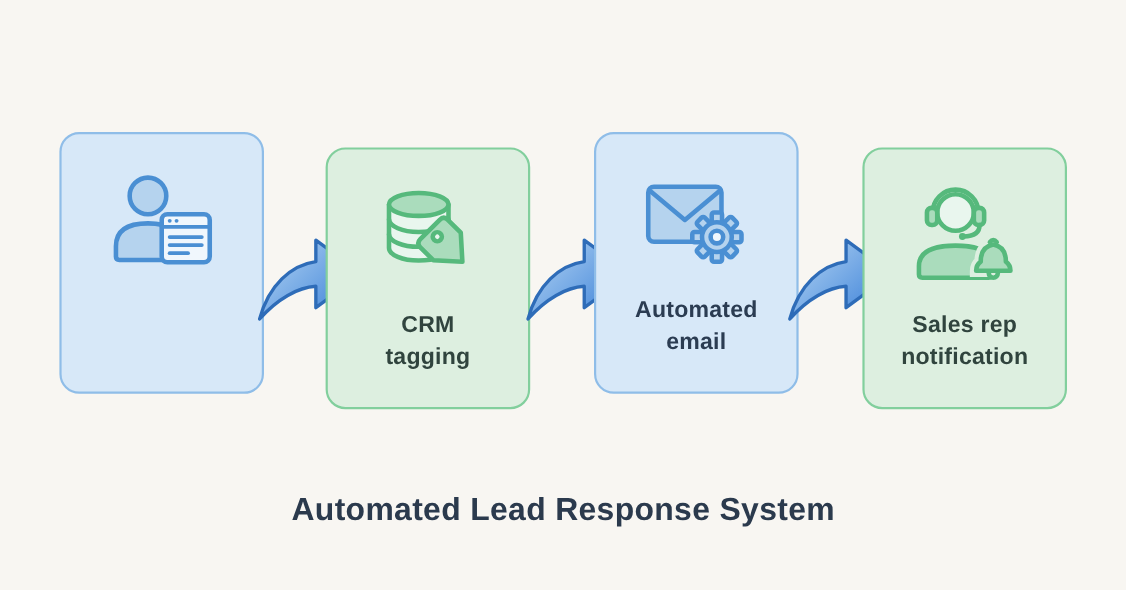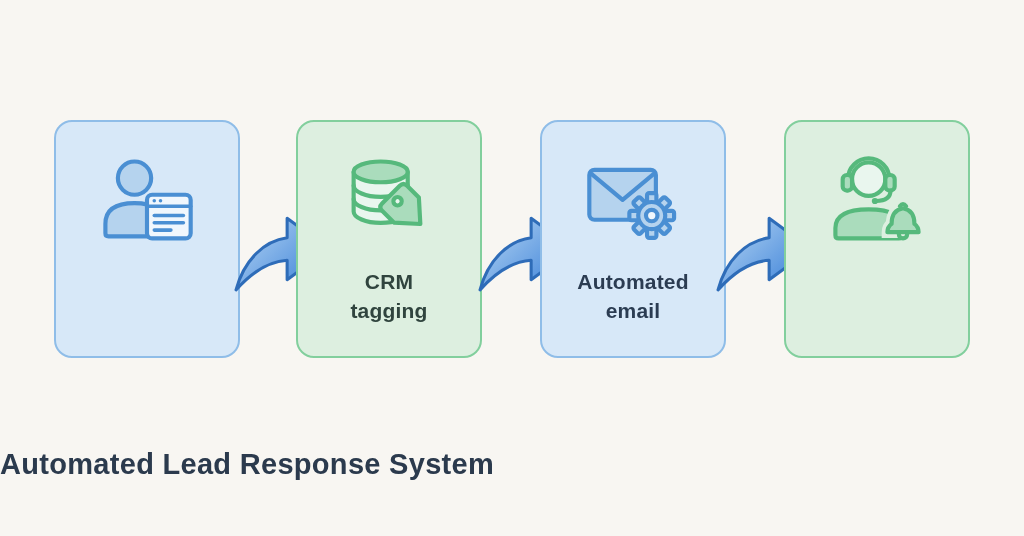--- a/index.html
+++ b/index.html
@@ -14,21 +14,21 @@
   body {
     width:1024px; height:536px; position:relative; overflow:hidden;
     background:var(--page-bg);
     font-family:"Liberation Sans", sans-serif;
   }
   .card {
     position:absolute; top:120px; width:186px; height:238px;
     border-radius:18px; border:2px solid; display:flex; flex-direction:column; align-items:center;
   }
   .card.blue  { background:var(--blue-card-bg);  border-color:var(--blue-card-border);  color:var(--blue-text); }
-  .card.green { background:var(--green-card-bg); border-color:var(--green-card-border); color:var(--green-text); }
+  .card.green { background:var(--green-card-bg); border-color:var(--green-card-border); color:var(--green-text);margin-top:14px; }
   .card.c1{left:54px} .card.c2{left:296px} .card.c3{left:540px} .card.c4{left:784px}
   .icon-wrap { margin-top:24px; height:110px; display:flex; align-items:center; justify-content:center; }
   svg.icon { width:104px; height:104px; }
   .card .label {
     margin-top:12px; font-size:21px; font-weight:600; line-height:1.36;
     text-align:center; white-space:pre-line; letter-spacing:.2px;
   }
   
   .card svg .st { fill:none; stroke-width:4; stroke-linecap:round; stroke-linejoin:round; }
   .card svg .thin { stroke-width:3.4; }
@@ -38,21 +38,21 @@
   .card.green svg .fm  { fill:var(--green-icon-fill); }
   .card.blue  svg .fl  { fill:#f0f7fd; }
   .card.green svg .fl  { fill:#e9f6ee; }
   .card.blue  svg .dot { fill:var(--blue-icon-stroke); stroke:none; }
   .card.green svg .dot { fill:var(--green-icon-stroke); stroke:none; }
   .card.green svg .halo{ fill:var(--green-card-bg); stroke:var(--green-card-bg); stroke-width:11; }
   .arrow { position:absolute; top:202px; width:106px; height:92px; }
   .arrow.a1{left:228px} .arrow.a2{left:472px} .arrow.a3{left:710px}
   .arrow path.body { fill:url(#agrad); stroke:var(--arrow-stroke); stroke-width:3; stroke-linejoin:round; }
   .title {
-    position:absolute; left:0; right:0; top:448px; text-align:left;
+    position:absolute; left:0; right:0; top:448px; text-align:center;
     font-size:29px; font-weight:700; color:var(--title-text); letter-spacing:.3px;
   }
 </style>
 </head>
 <body>
 
 <svg width="0" height="0" style="position:absolute" aria-hidden="true">
   <defs>
     <linearGradient id="agrad" x1="0" y1="0" x2="1" y2="0.8">
       <stop offset="0" stop-color="#b9d8f4"></stop>
@@ -136,17 +136,19 @@
         <rect class="st fm" x="58" y="25" width="9" height="15" rx="4"></rect>
         <path class="st" d="M63 40 Q63 50 49 50"></path>
         <circle class="dot" cx="48" cy="50" r="3"></circle>
         <path class="st fm" d="M10 83 L10 76 Q10 58 42 58 Q74 58 74 76 L74 83 Q74 86 71 86 L13 86 Q10 86 10 83 Z"></path>
         <path class="halo" d="M60 80 Q60 75 64 72 Q64 59 75 57 Q86 59 86 72 Q90 75 90 80 Z"></path>
         <path class="st fm" d="M60 80 Q60 75 64 72 Q64 59 75 57 Q86 59 86 72 Q90 75 90 80 Z"></path>
         <path class="st" d="M72 55 Q75 51 78 55"></path>
         <path class="st" d="M71 82 A4 4 0 0 0 79 82"></path>
       </svg>
     </div>
+    <div class="label">Sales rep
+notification</div>
   </div>
 
   <div class="title">Automated Lead Response System</div>
 
 </div>
 
 </body></html>

